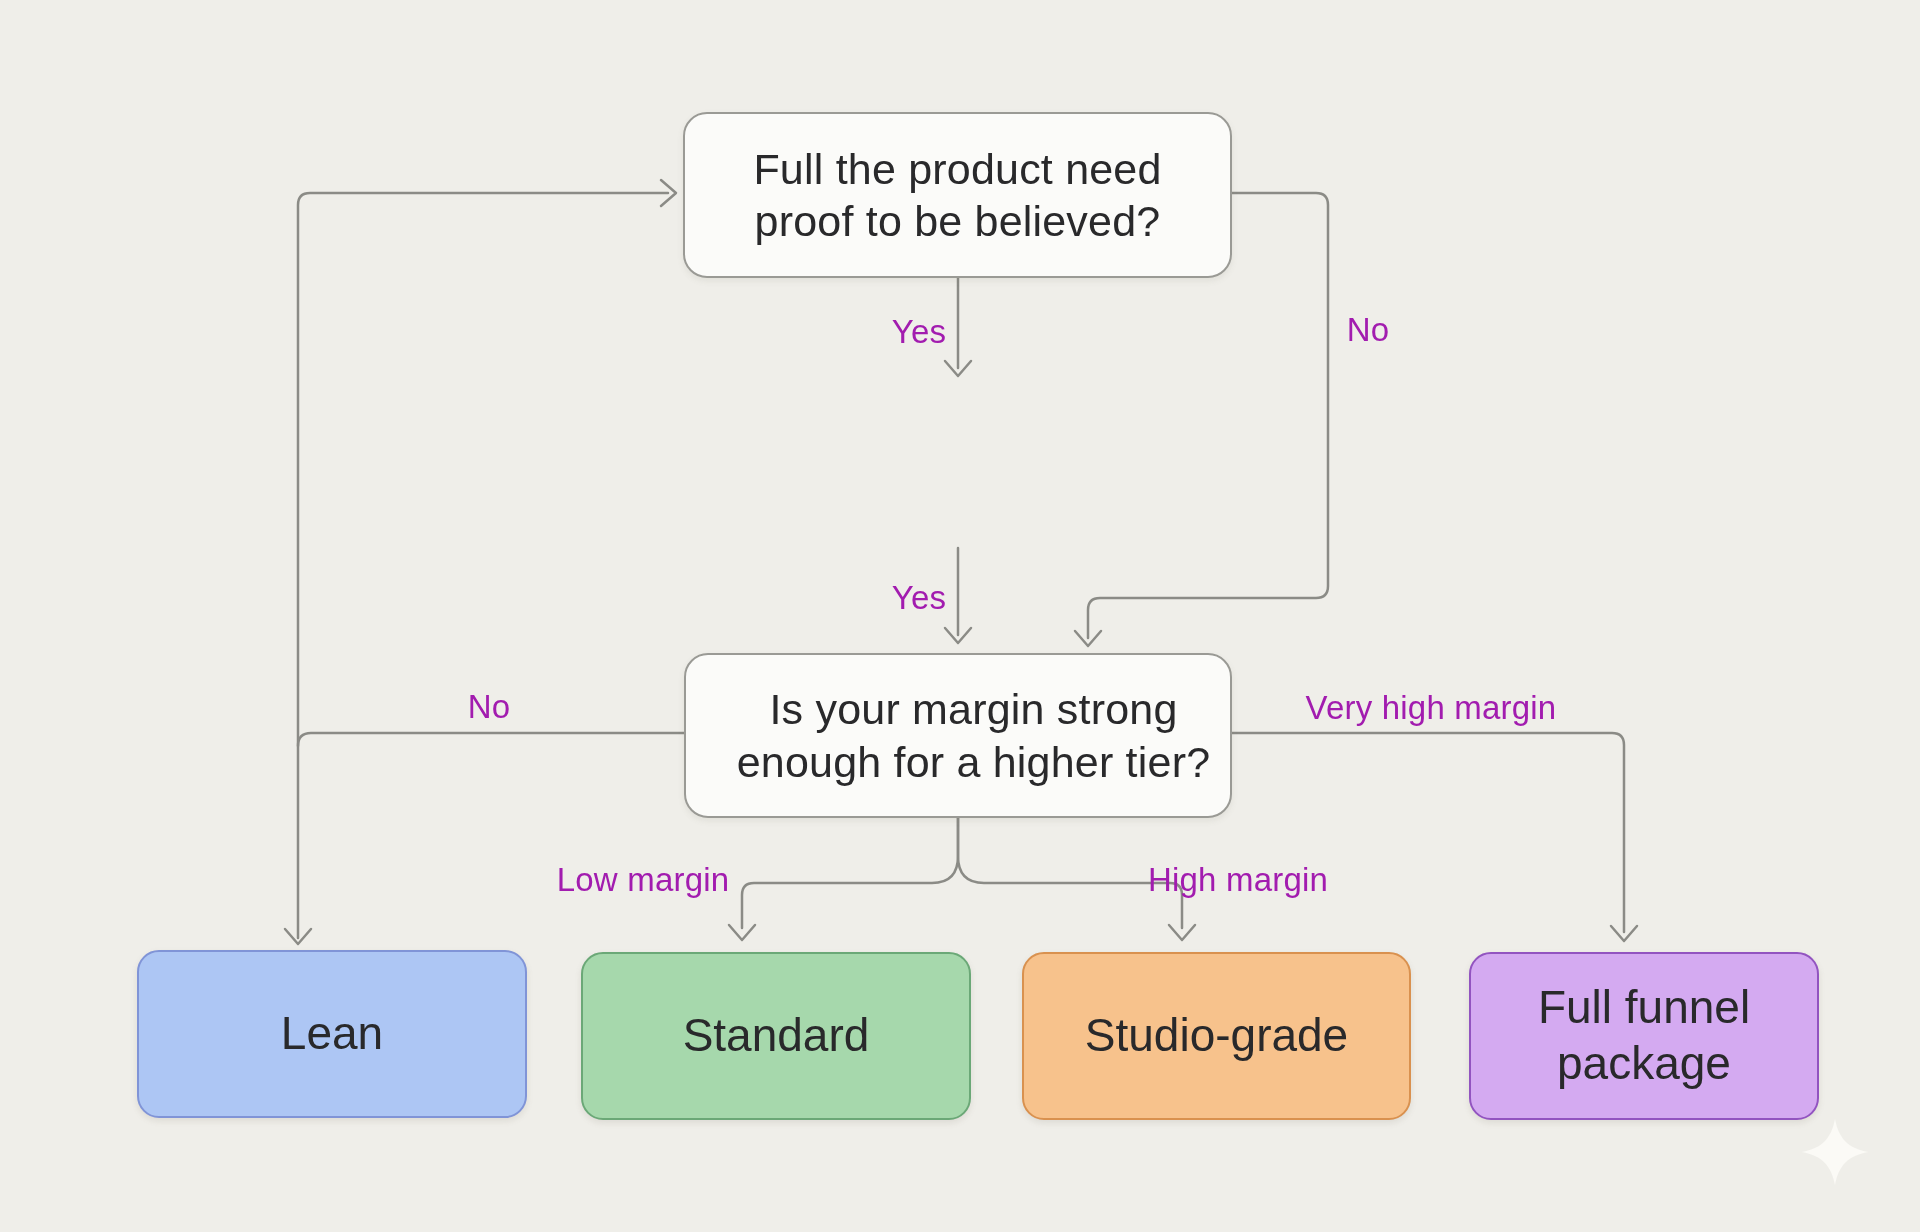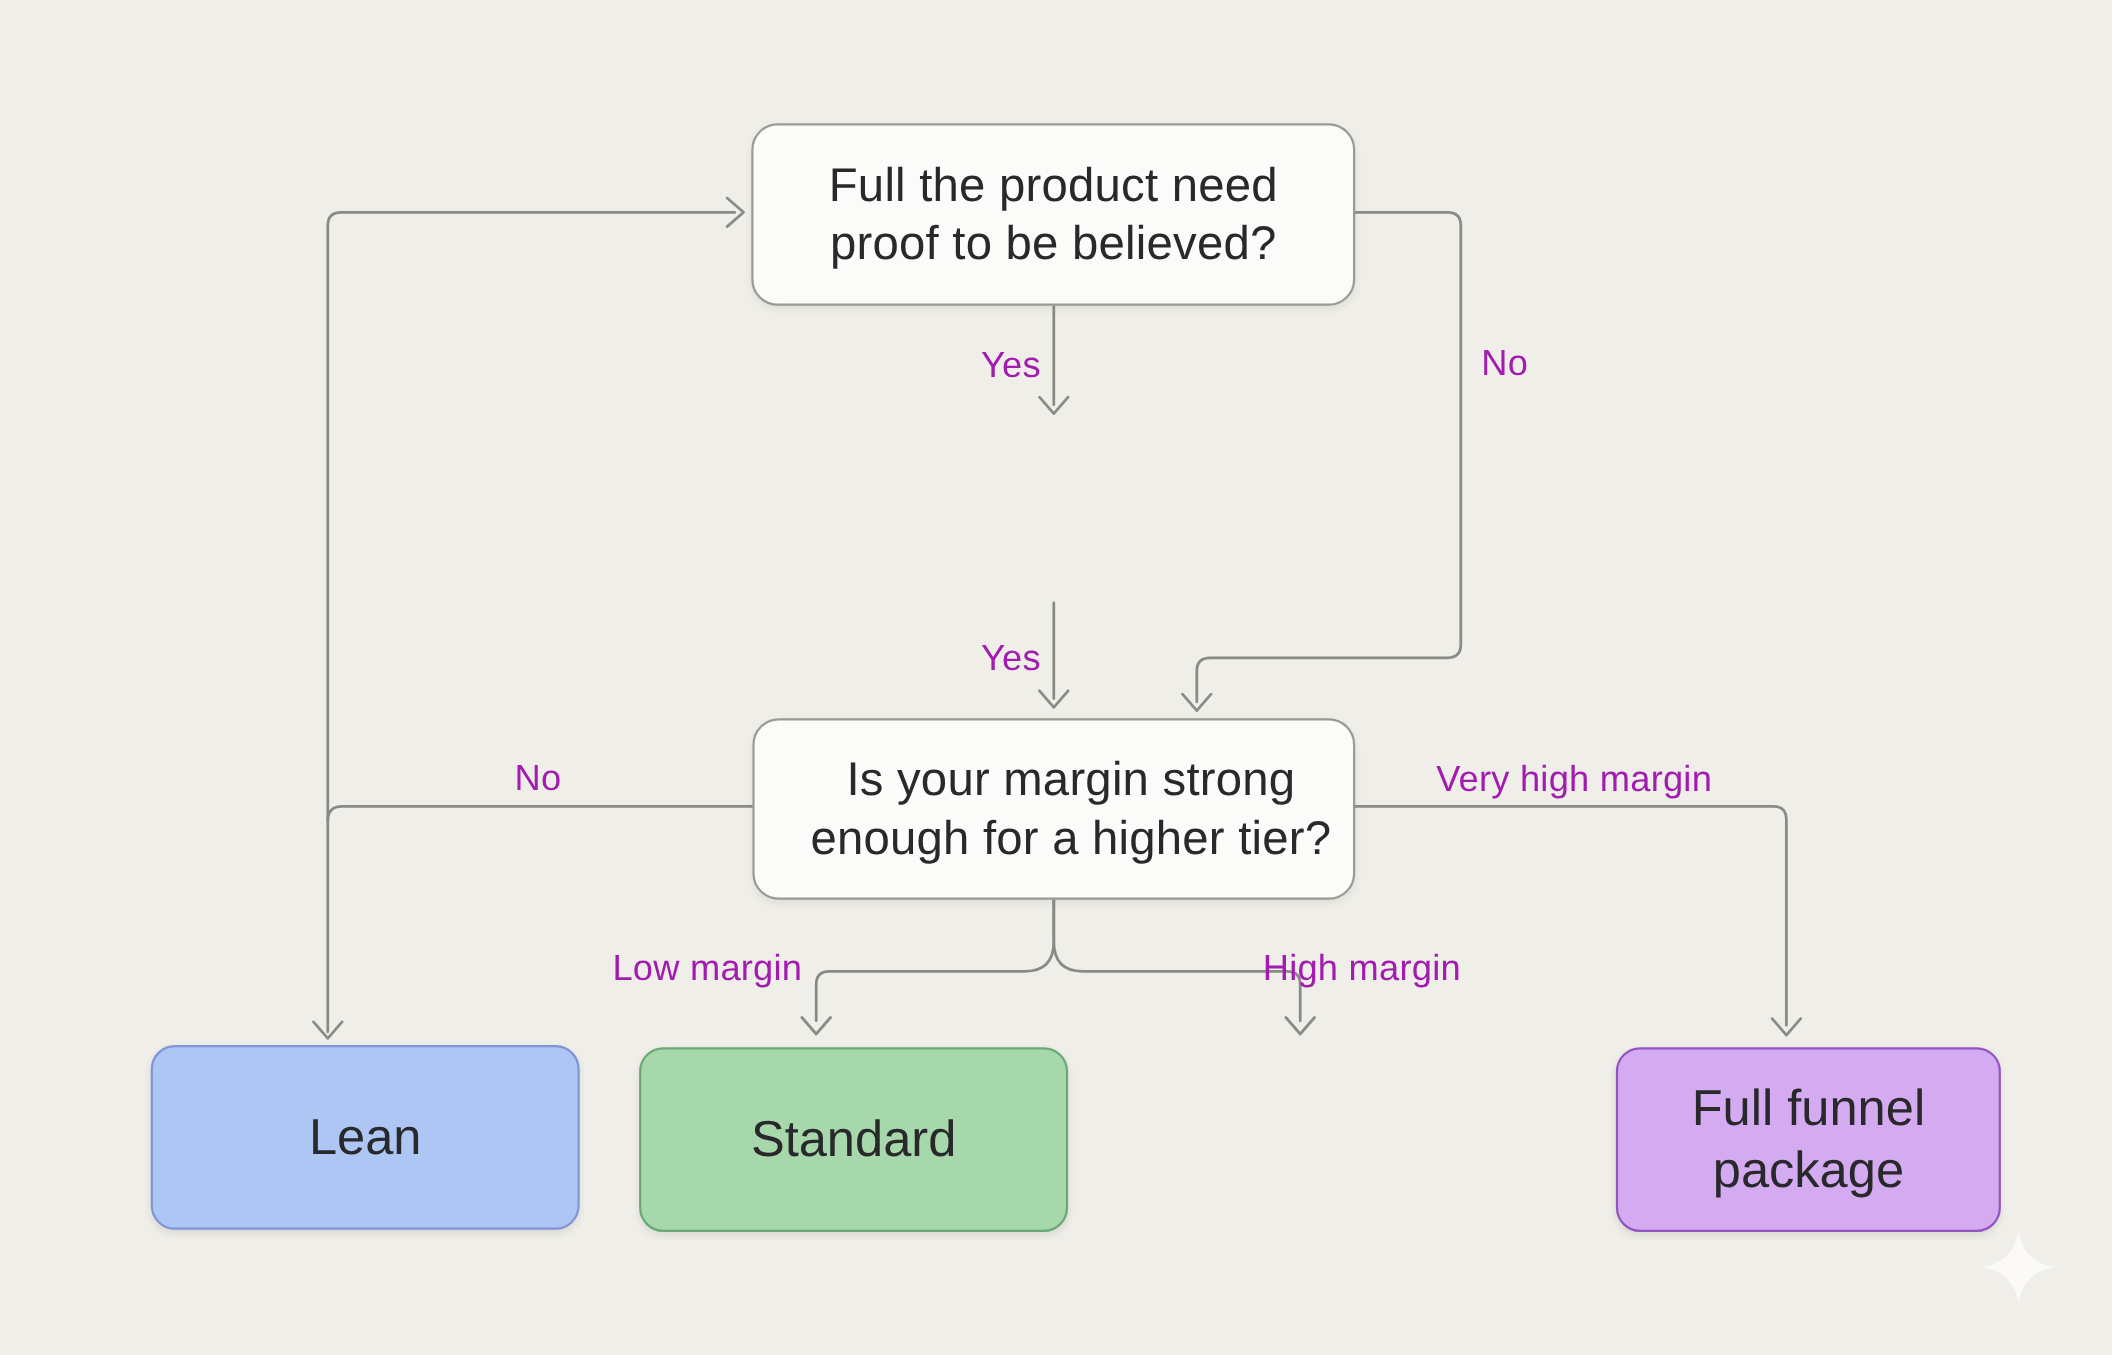--- a/index.html
+++ b/index.html
@@ -111,20 +111,23 @@
   <div class="node question q3" style="background: rgb(251, 251, 249); border-color: rgb(154, 154, 149);">
     <span>Is your margin strong enough for a higher tier?</span>
   </div>
 
   <div class="node result lean" style="background: rgb(173, 198, 244); border-color: rgb(128, 148, 215);">
     <span>Lean</span>
   </div>
   <div class="node result standard" style="background: rgb(166, 216, 172); border-color: rgb(107, 168, 119);">
     <span>Standard</span>
   </div>
+  <div class="node result studio" style="background: rgb(247, 194, 140); border-color: rgb(217, 145, 79);">
+    <span>Studio-grade</span>
+  </div>
   <div class="node result funnel" style="background: rgb(212, 170, 241); border-color: rgb(146, 84, 192);">
     <span>Full funnel package</span>
   </div>
 
   <span class="edge-label lbl-yes1">Yes</span>
   <span class="edge-label lbl-yes2">Yes</span>
   <span class="edge-label lbl-no-top">No</span>
   <span class="edge-label lbl-no-margin">No</span>
   <span class="edge-label lbl-very-high">Very high margin</span>
   <span class="edge-label lbl-low">Low margin</span>

